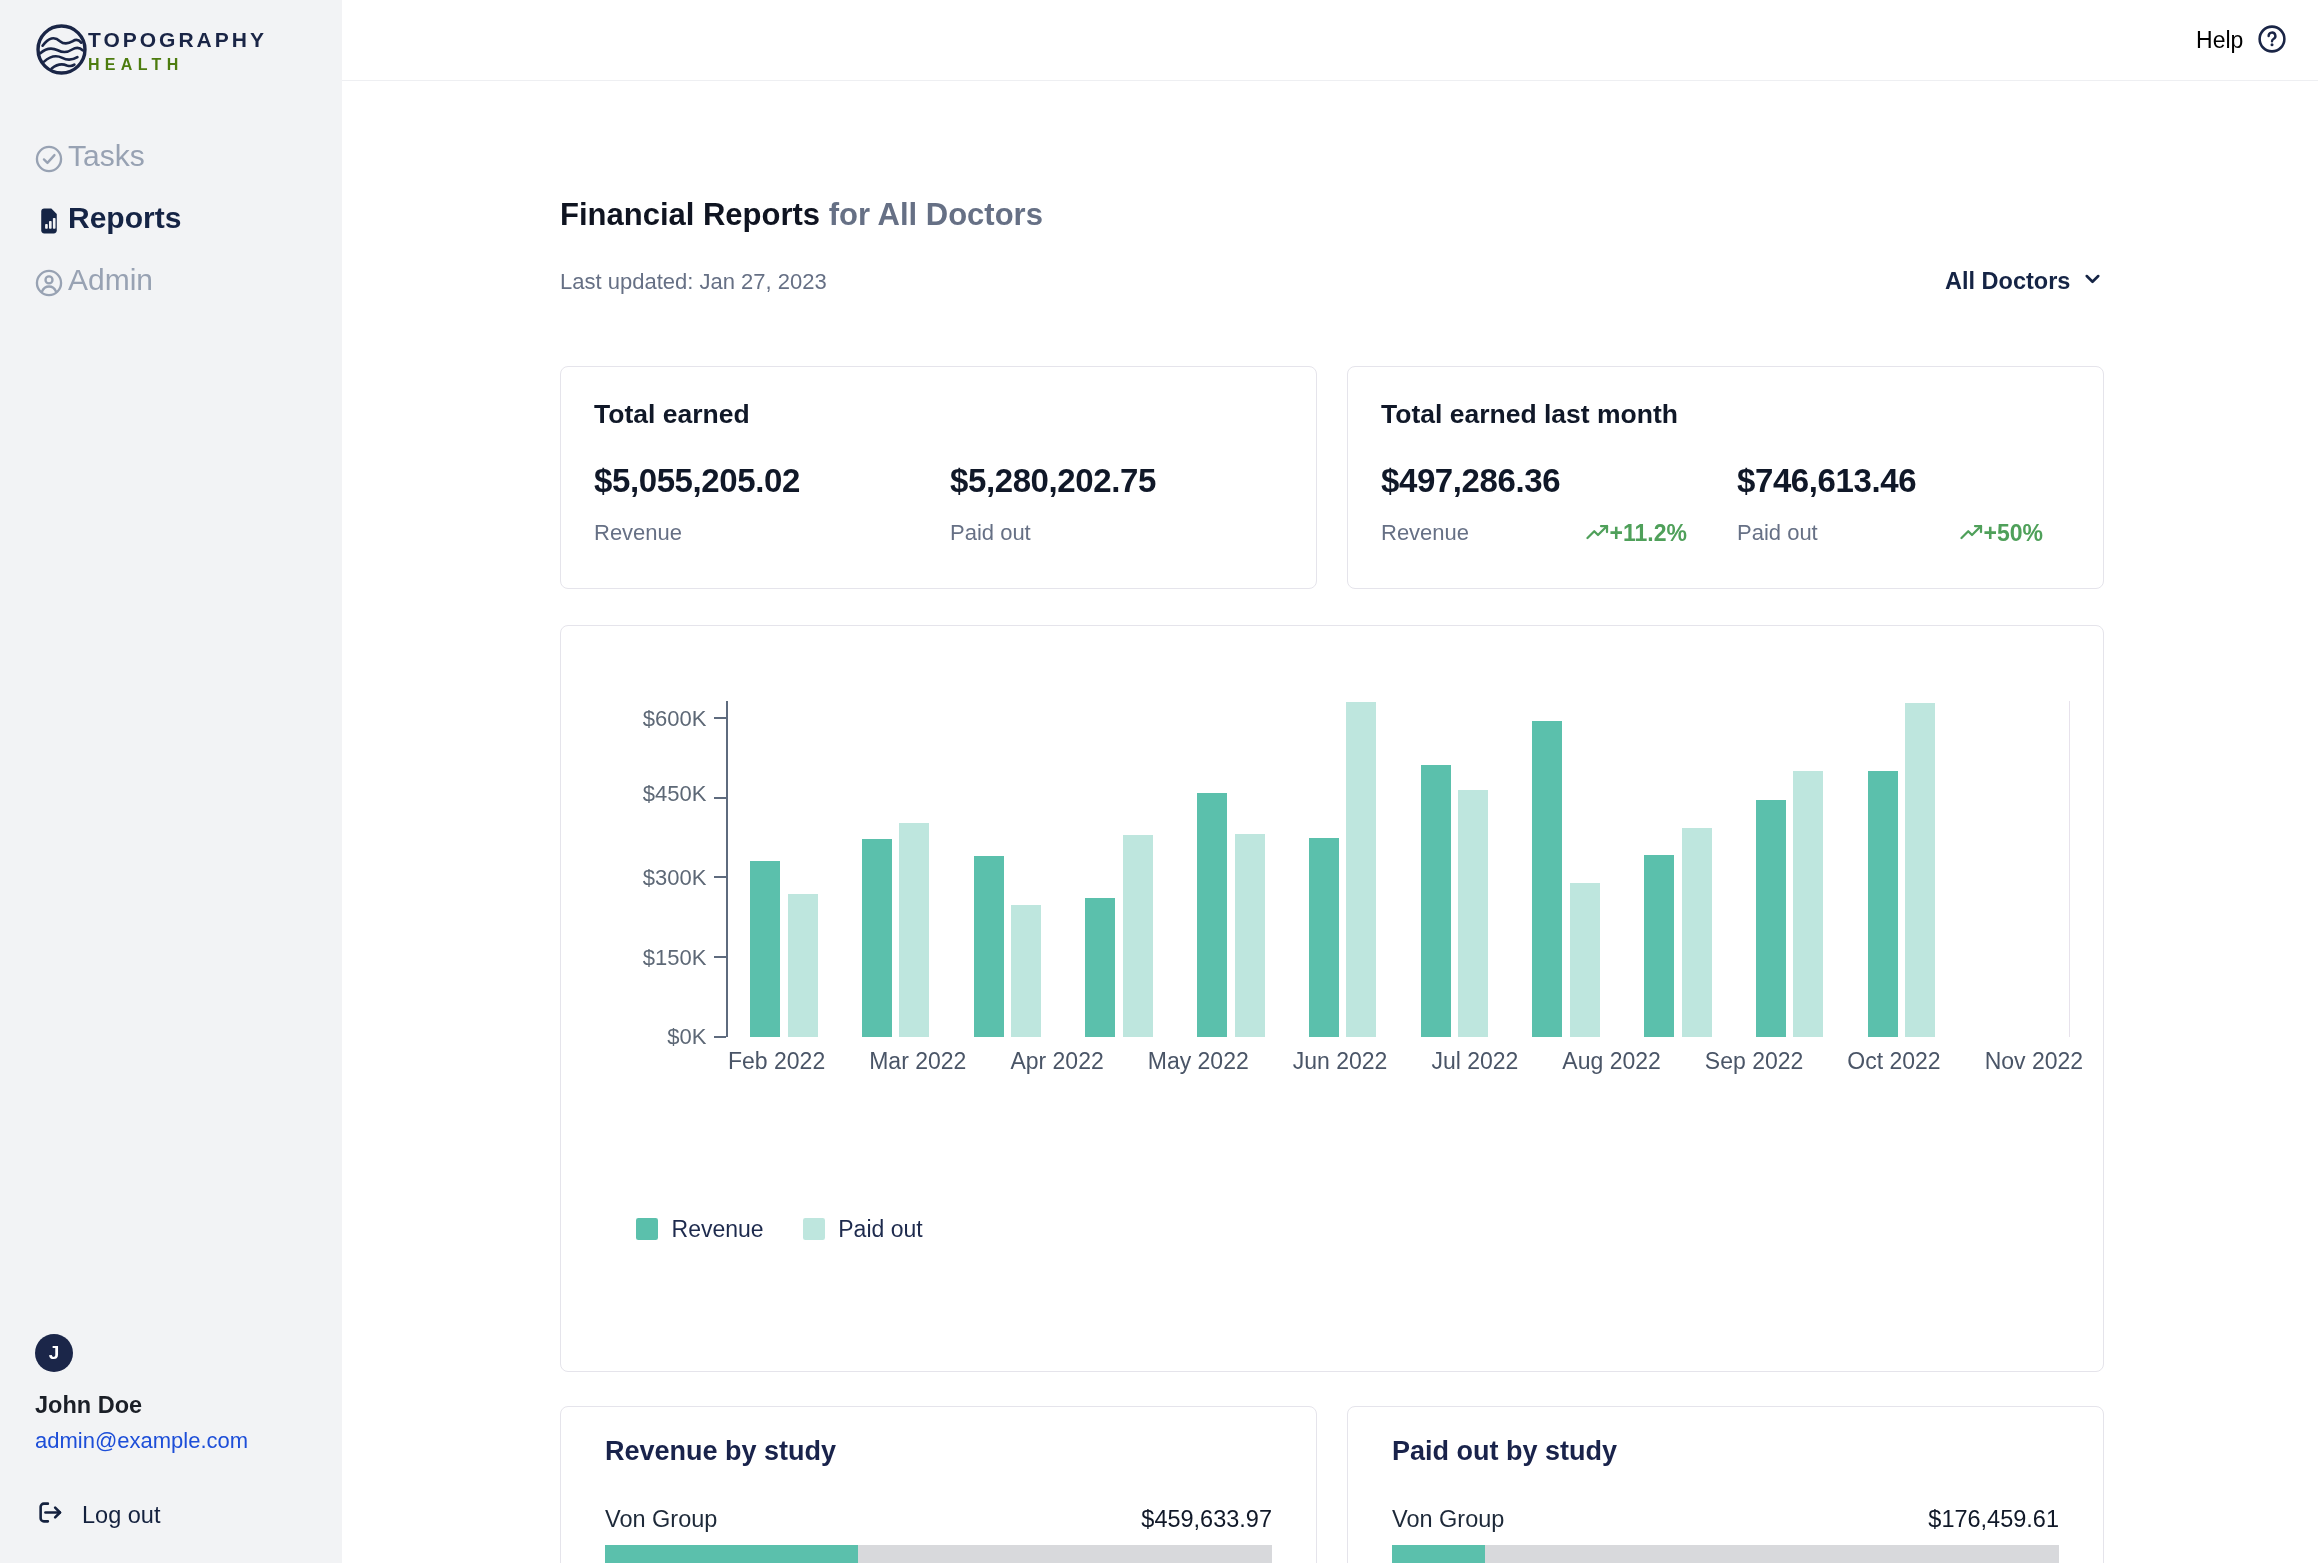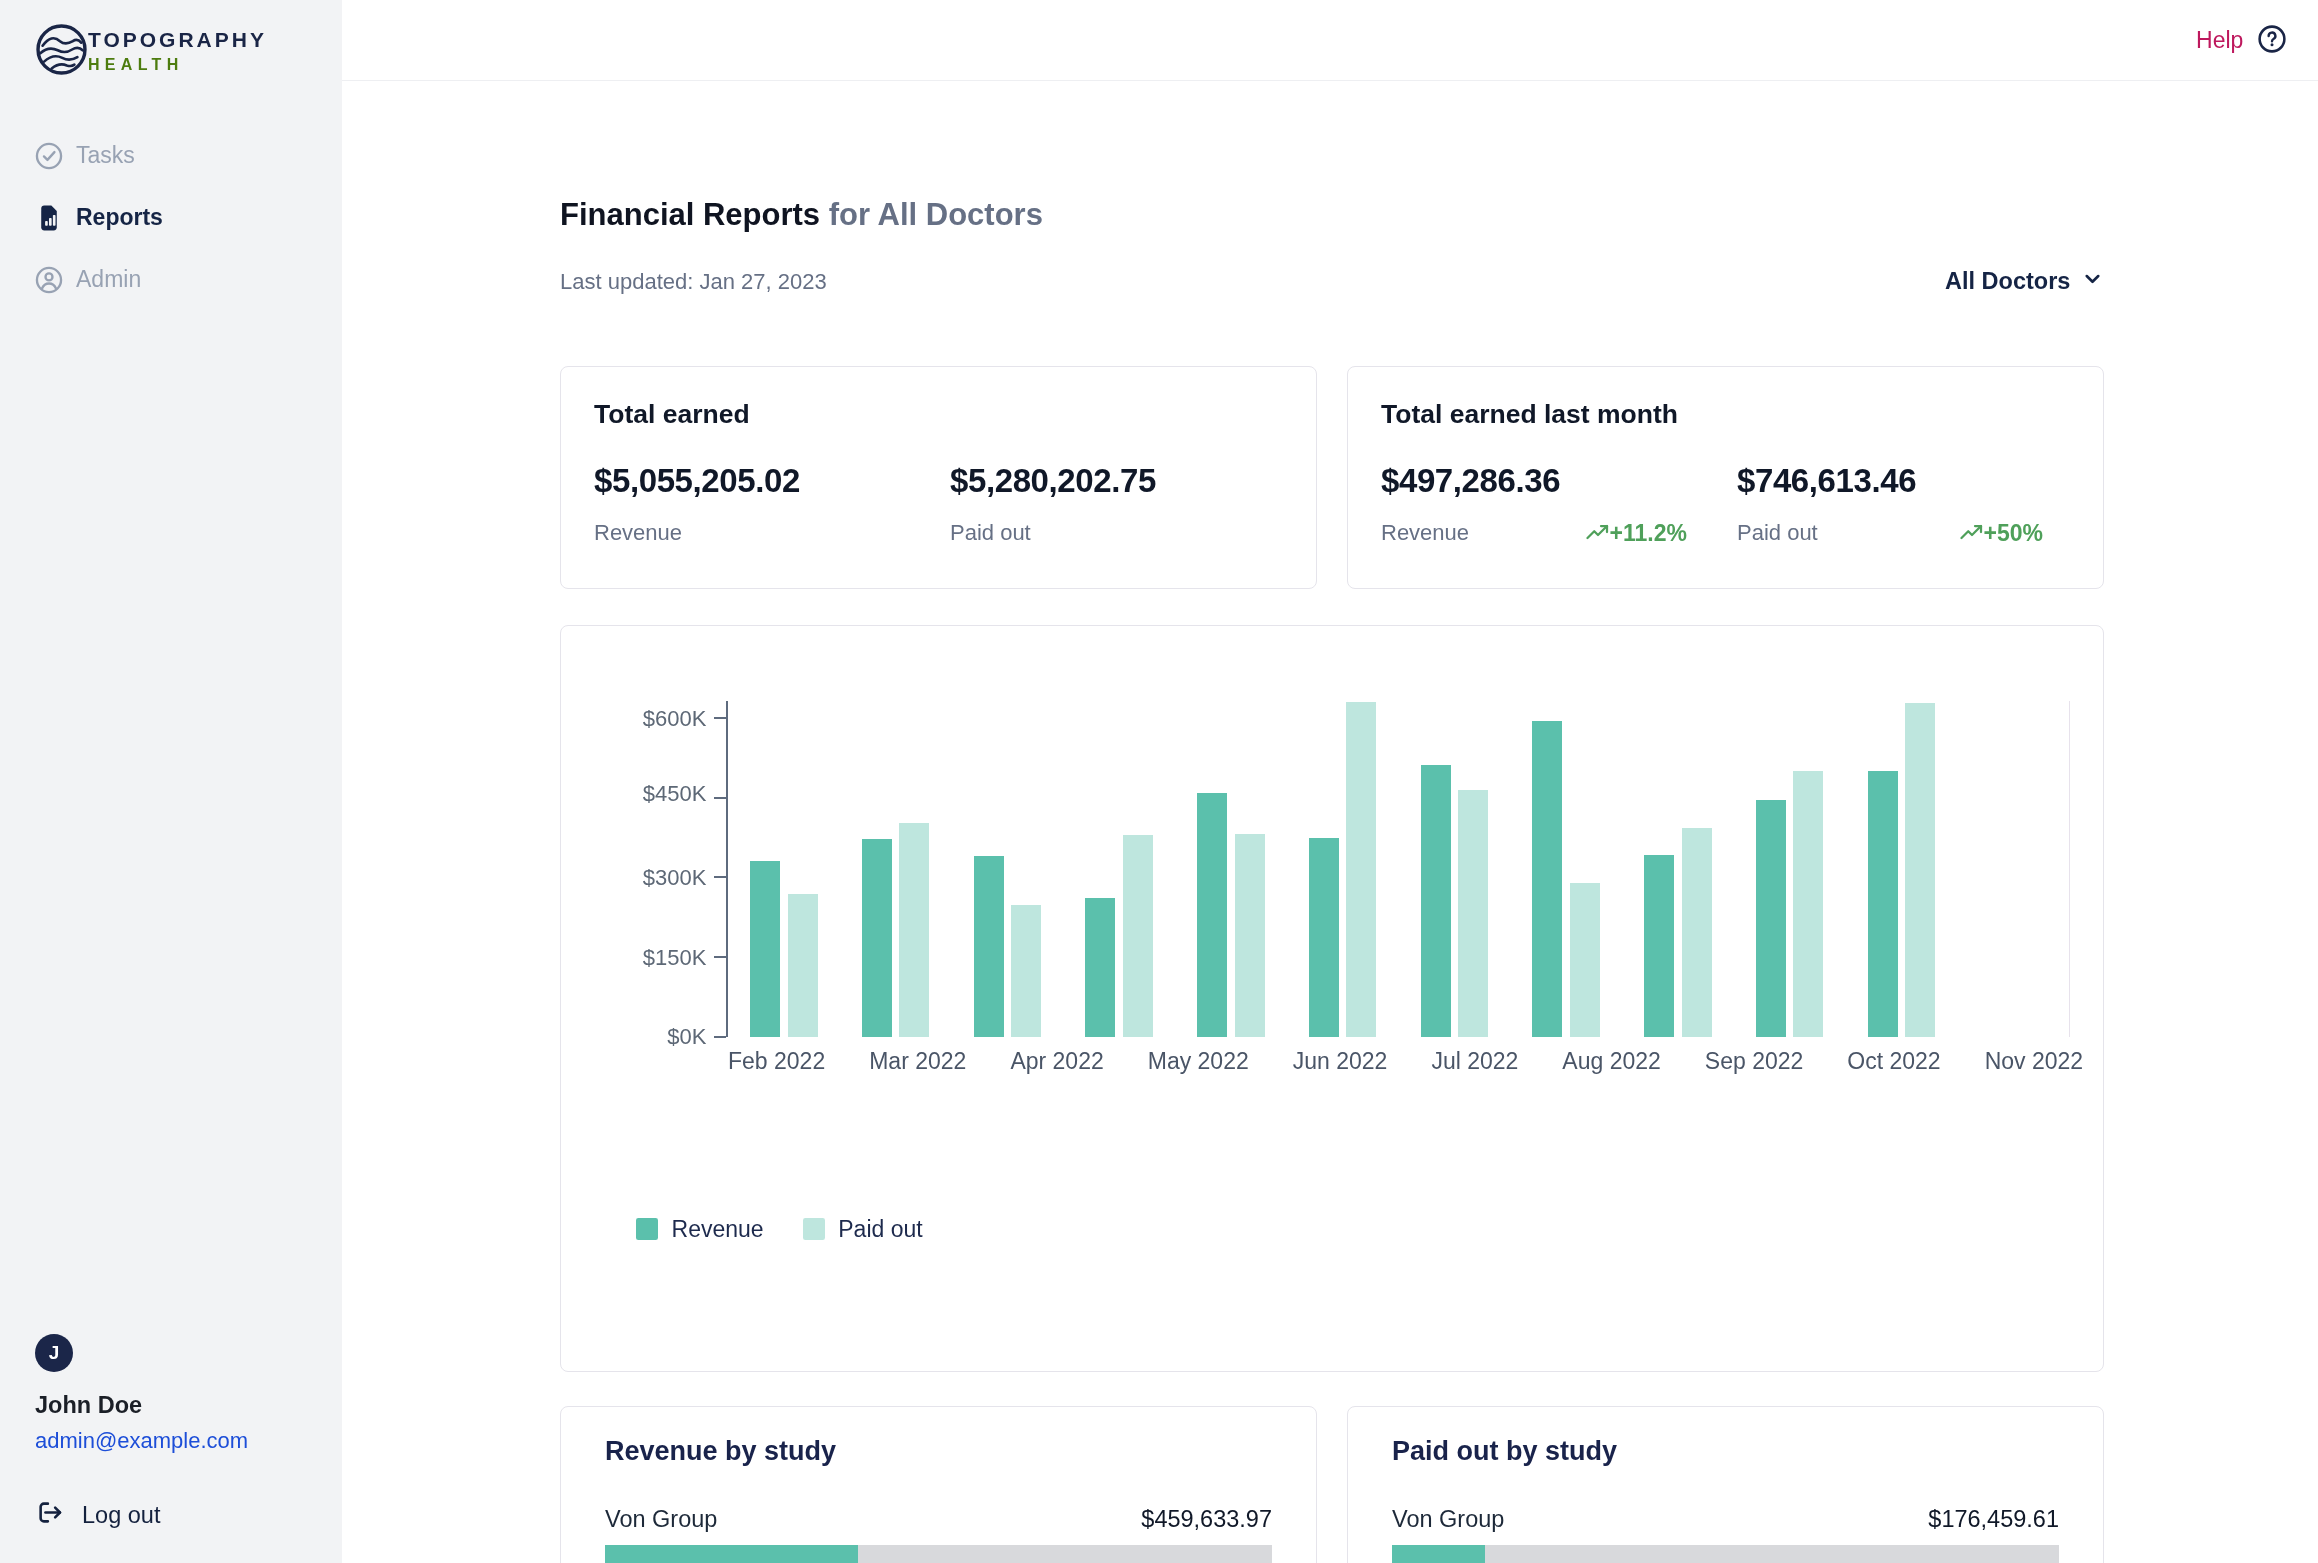--- a/index.html
+++ b/index.html
@@ -17,23 +17,23 @@
     background: #F2F3F5;
     display: flex; flex-direction: column;
     padding: 23px 0 30px 35px;
   }
   .logo-row { display: flex; align-items: center; }
   .logo-text { display: flex; flex-direction: column; gap: 4.5px; }
   .logo-line1 { font-size: 21px; font-weight: 700; letter-spacing: 3px; color: #1A2546; }
   .logo-line2 { font-size: 16px; font-weight: 600; letter-spacing: 5.3px; color: #4d7c0f; }
   .nav { margin-top: 59px; display: flex; flex-direction: column; }
   .nav-item {
-    display: flex; align-items: center; gap: 13px;
+    display: flex; align-items: flex-end; gap: 5px;
     height: 35px; margin-bottom: 27px; cursor: pointer;
-    font-size: 23px; color: #98A2B3; font-weight: 400;
+    font-size: 30px; color: #98A2B3; font-weight: 400;
   }
   .nav-item.active { color: #152445; font-weight: 700; }
   .nav-item svg { flex: 0 0 auto; }
   .sidebar-bottom { margin-top: auto; }
   .avatar {
     width: 38px; height: 38px; border-radius: 50%; background: #1B2649;
     color: #fff; font-size: 19px; font-weight: 700;
     display: flex; align-items: center; justify-content: center;
   }
   .user-name { margin-top: 19.7px; font-size: 23.5px; font-weight: 700; color: #1B1F27; }
@@ -41,21 +41,21 @@
   .logout-row { margin-top: 44px; display: flex; align-items: center; gap: 18px;
     font-size: 23.5px; color: #14213E; cursor: pointer; }
 
   
   .topbar {
     position: absolute; left: 342px; top: 0; right: 0; height: 81px;
     background: #fff; border-bottom: 1.5px solid #EEEFF2;
     display: flex; align-items: center; justify-content: flex-end;
     padding-right: 32px; gap: 13.6px;
   }
-  .help-label { font-size: 23px; color: #be185d; cursor: pointer; }
+  .help-label { font-size: 23px; color: #000000; cursor: pointer; }
 
   
   .main { position: absolute; left: 342px; top: 82px; right: 0; bottom: 0; overflow: hidden; background:#fff; }
   .content { width: 1544px; margin-left: 218px; padding-top: 114px; }
 
   .page-title { font-size: 31px; font-weight: 700; color: #0F1421; line-height: 38px; }
   .page-title .suffix { color: #667085; }
   .sub-row { margin-top: 33px; display: flex; align-items: center; justify-content: space-between; }
   .last-updated { font-size: 22px; color: #667085; }
   .select-like { display: flex; align-items: center; gap: 10.6px; cursor: pointer;

